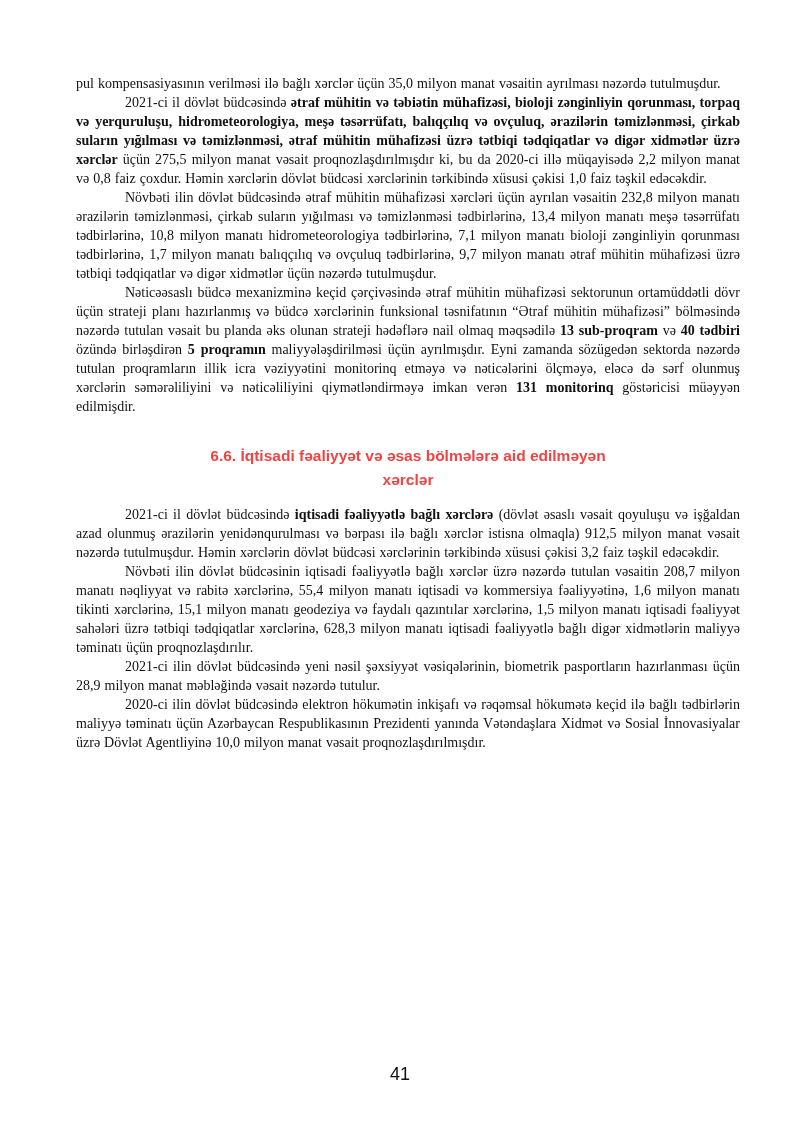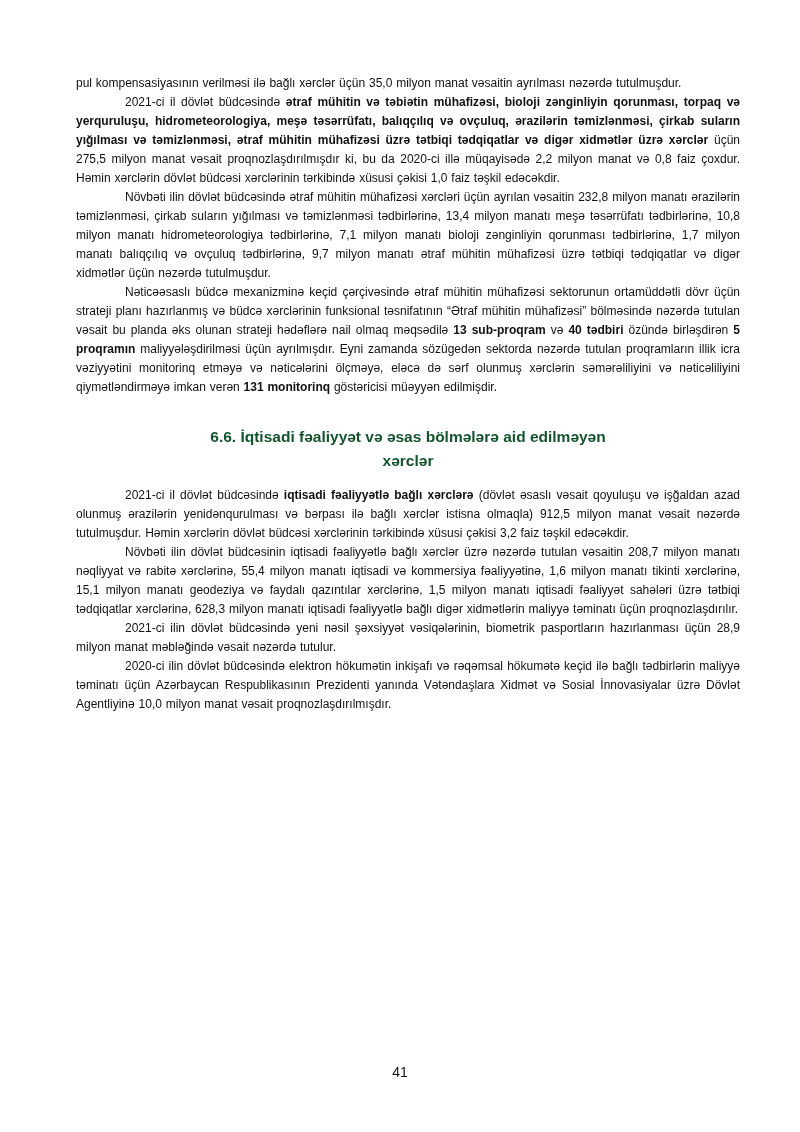--- a/index.html
+++ b/index.html
@@ -15,52 +15,53 @@
     overflow: hidden;
     background: #ffffff;
   }
   .doc-body {
     position: absolute;
     left: 76px; top: 74px;
     width: 664px;
   }
   p.para {
     margin: 0;
-    font-size: 12px;
+    font-size: 14px;
     line-height: 19px;
     text-align: justify;
     word-spacing: 0.5px;
+    font-family: Liberation Serif, serif;
   }
   p.para.indent { text-indent: 49px; }
   .bold { font-weight: bold; }
   h2.heading {
     margin: 28px 0 13px 0;
     font-size: 15.5px;
     line-height: 24px;
     font-weight: bold;
     text-align: center;
   }
   .page-number {
     position: absolute;
     left: 0; top: 1064px;
     width: 100%;
     text-align: center;
-    font-size: 14px;
+    font-size: 18px;
     color: #111111;
   }
 </style>
 </head>
 <body>
 
 <div class="page">
   <main class="doc-body">
       <p class="para"><span>pul kompensasiyasının verilməsi ilə bağlı xərclər üçün 35,0 milyon manat vəsaitin ayrılması nəzərdə tutulmuşdur.</span></p>
       <p class="para indent"><span>2021-ci il dövlət büdcəsində </span><span class="bold">ətraf mühitin və təbiətin mühafizəsi, bioloji zənginliyin qorunması, torpaq və yerquruluşu, hidrometeorologiya, meşə təsərrüfatı, balıqçılıq və ovçuluq, ərazilərin təmizlənməsi, çirkab suların yığılması və təmizlənməsi, ətraf mühitin mühafizəsi üzrə tətbiqi tədqiqatlar və digər xidmətlər üzrə xərclər</span><span> üçün 275,5 milyon manat vəsait proqnozlaşdırılmışdır ki, bu da 2020-ci illə müqayisədə 2,2 milyon manat və 0,8 faiz çoxdur. Həmin xərclərin dövlət büdcəsi xərclərinin tərkibində xüsusi çəkisi 1,0 faiz təşkil edəcəkdir.</span></p>
       <p class="para indent"><span>Növbəti ilin dövlət büdcəsində ətraf mühitin mühafizəsi xərcləri  üçün ayrılan vəsaitin 232,8 milyon manatı ərazilərin təmizlənməsi, çirkab suların yığılması və təmizlənməsi tədbirlərinə, 13,4 milyon manatı meşə təsərrüfatı tədbirlərinə, 10,8 milyon manatı hidrometeorologiya tədbirlərinə, 7,1 milyon manatı bioloji zənginliyin qorunması tədbirlərinə, 1,7 milyon manatı balıqçılıq və ovçuluq tədbirlərinə,  9,7 milyon manatı ətraf mühitin mühafizəsi üzrə tətbiqi tədqiqatlar və digər xidmətlər üçün nəzərdə tutulmuşdur.</span></p>
       <p class="para indent"><span>Nəticəəsaslı büdcə mexanizminə keçid çərçivəsində ətraf mühitin mühafizəsi sektorunun ortamüddətli dövr üçün strateji planı hazırlanmış və büdcə xərclərinin funksional təsnifatının “Ətraf mühitin mühafizəsi” bölməsində nəzərdə tutulan vəsait bu planda əks olunan strateji hədəflərə nail olmaq məqsədilə </span><span class="bold">13 sub-proqram</span><span> və </span><span class="bold">40 tədbiri</span><span> özündə birləşdirən </span><span class="bold">5 proqramın</span><span> maliyyələşdirilməsi üçün ayrılmışdır. Eyni zamanda sözügedən sektorda nəzərdə tutulan proqramların illik icra vəziyyətini monitorinq etməyə və nəticələrini ölçməyə, eləcə də sərf olunmuş xərclərin səmərəliliyini və nəticəliliyini qiymətləndirməyə imkan verən </span><span class="bold">131 monitorinq</span><span> göstəricisi müəyyən edilmişdir.</span></p>
-      <h2 class="heading" style="color: #14532d;">6.6. İqtisadi fəaliyyət və əsas bölmələrə aid edilməyən<br>xərclər</h2>
+      <h2 class="heading" style="color: #ef4444;">6.6. İqtisadi fəaliyyət və əsas bölmələrə aid edilməyən<br>xərclər</h2>
       <p class="para indent"><span>2021-ci il dövlət büdcəsində </span><span class="bold">iqtisadi fəaliyyətlə bağlı xərclərə</span><span> (dövlət əsaslı vəsait qoyuluşu və işğaldan azad olunmuş ərazilərin yenidənqurulması və bərpası ilə bağlı xərclər istisna olmaqla) 912,5 milyon manat vəsait nəzərdə tutulmuşdur. Həmin xərclərin dövlət büdcəsi xərclərinin tərkibində xüsusi çəkisi 3,2 faiz təşkil edəcəkdir.</span></p>
       <p class="para indent"><span>Növbəti ilin dövlət büdcəsinin iqtisadi fəaliyyətlə bağlı xərclər üzrə nəzərdə tutulan vəsaitin 208,7 milyon manatı nəqliyyat və rabitə xərclərinə, 55,4 milyon manatı iqtisadi və kommersiya fəaliyyətinə, 1,6 milyon manatı tikinti xərclərinə, 15,1 milyon manatı geodeziya və faydalı qazıntılar xərclərinə, 1,5 milyon manatı iqtisadi fəaliyyət sahələri üzrə tətbiqi tədqiqatlar xərclərinə, 628,3 milyon manatı iqtisadi fəaliyyətlə bağlı digər xidmətlərin maliyyə təminatı üçün proqnozlaşdırılır.</span></p>
       <p class="para indent"><span>2021-ci ilin dövlət büdcəsində yeni nəsil şəxsiyyət vəsiqələrinin, biometrik pasportların hazırlanması üçün 28,9 milyon manat məbləğində vəsait nəzərdə tutulur.</span></p>
       <p class="para indent"><span>2020-ci ilin dövlət büdcəsində elektron hökumətin inkişafı və rəqəmsal hökumətə keçid ilə bağlı tədbirlərin maliyyə təminatı üçün Azərbaycan Respublikasının Prezidenti yanında Vətəndaşlara Xidmət və Sosial İnnovasiyalar üzrə Dövlət Agentliyinə 10,0 milyon manat vəsait proqnozlaşdırılmışdır.</span></p>
     </main>
   <div class="page-number">41</div>
 </div>
 
 </body></html>

